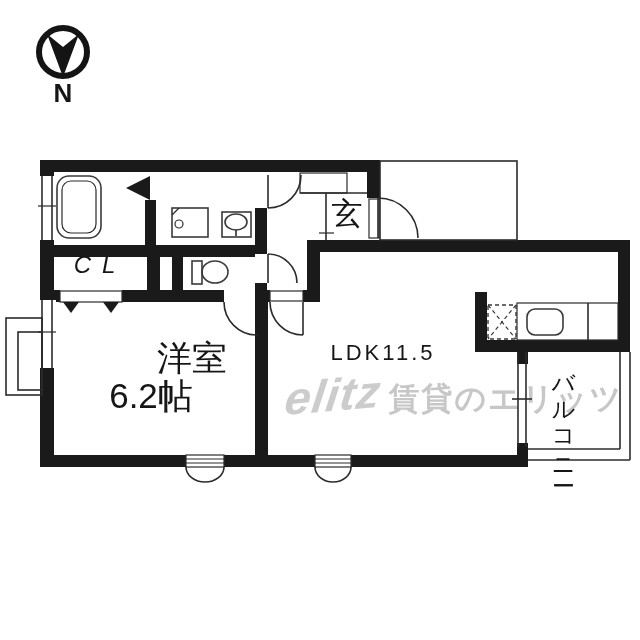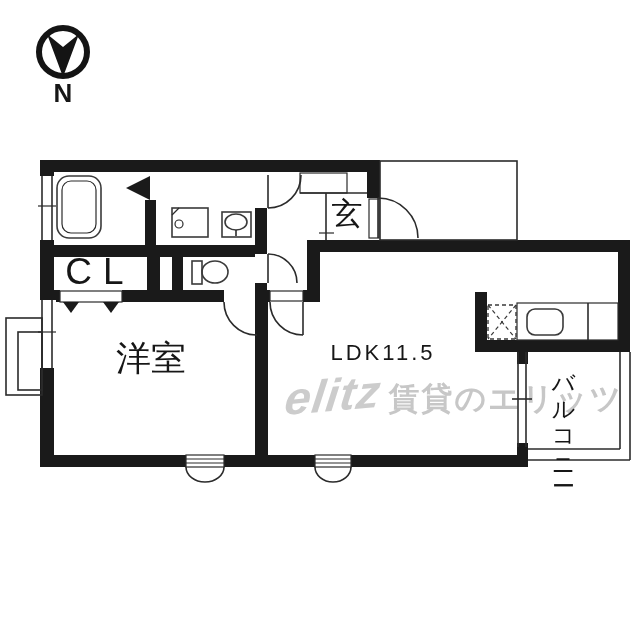--- a/index.html
+++ b/index.html
@@ -171,22 +171,23 @@
       <line class="thin" x1="236" y1="230" x2="236" y2="236"></line>
     </g>
     <g>
       <rect class="fixline" x="192" y="261" width="10" height="23"></rect>
       <ellipse class="fixline" cx="215" cy="272" rx="13" ry="11"></ellipse>
     </g>
   </svg>
 
   <div class="label" style="left:46px;top:80px;width:34px;text-align:center;font-size:26px;font-weight:bold;">N</div>
 
-  <div class="label" style="left:58px;top:253px;width:84px;text-align:center;font-size:37px;letter-spacing:11px;">CL</div>
+  <div class="label" style="left:58px;top:253px;width:84px;text-align:center;font-size:24px;letter-spacing:11px;font-style:italic;">CL</div>
 
   <div class="label" style="left:328px;top:198px;width:38px;text-align:center;font-size:31px;">玄</div>
 
-  <div class="label" style="left:75px;top:340px;width:152px;text-align:center;font-size:35px;">洋室</div>
+  <div class="label" style="left:75px;top:340px;width:152px;text-align:right;font-size:35px;">洋室</div>
+  <div class="label" style="left:75px;top:378px;width:152px;text-align:center;font-size:35px;">6.2帖</div>
 
   <div class="label" style="left:298px;top:342px;width:170px;text-align:center;font-size:22px;letter-spacing:3px;">LDK11.5</div>
 
   <div class="label vtext" style="left:552px;top:357px;height:104px;font-size:23px;letter-spacing:3px;">バルコニー</div>
 </div>
 
 </body></html>

